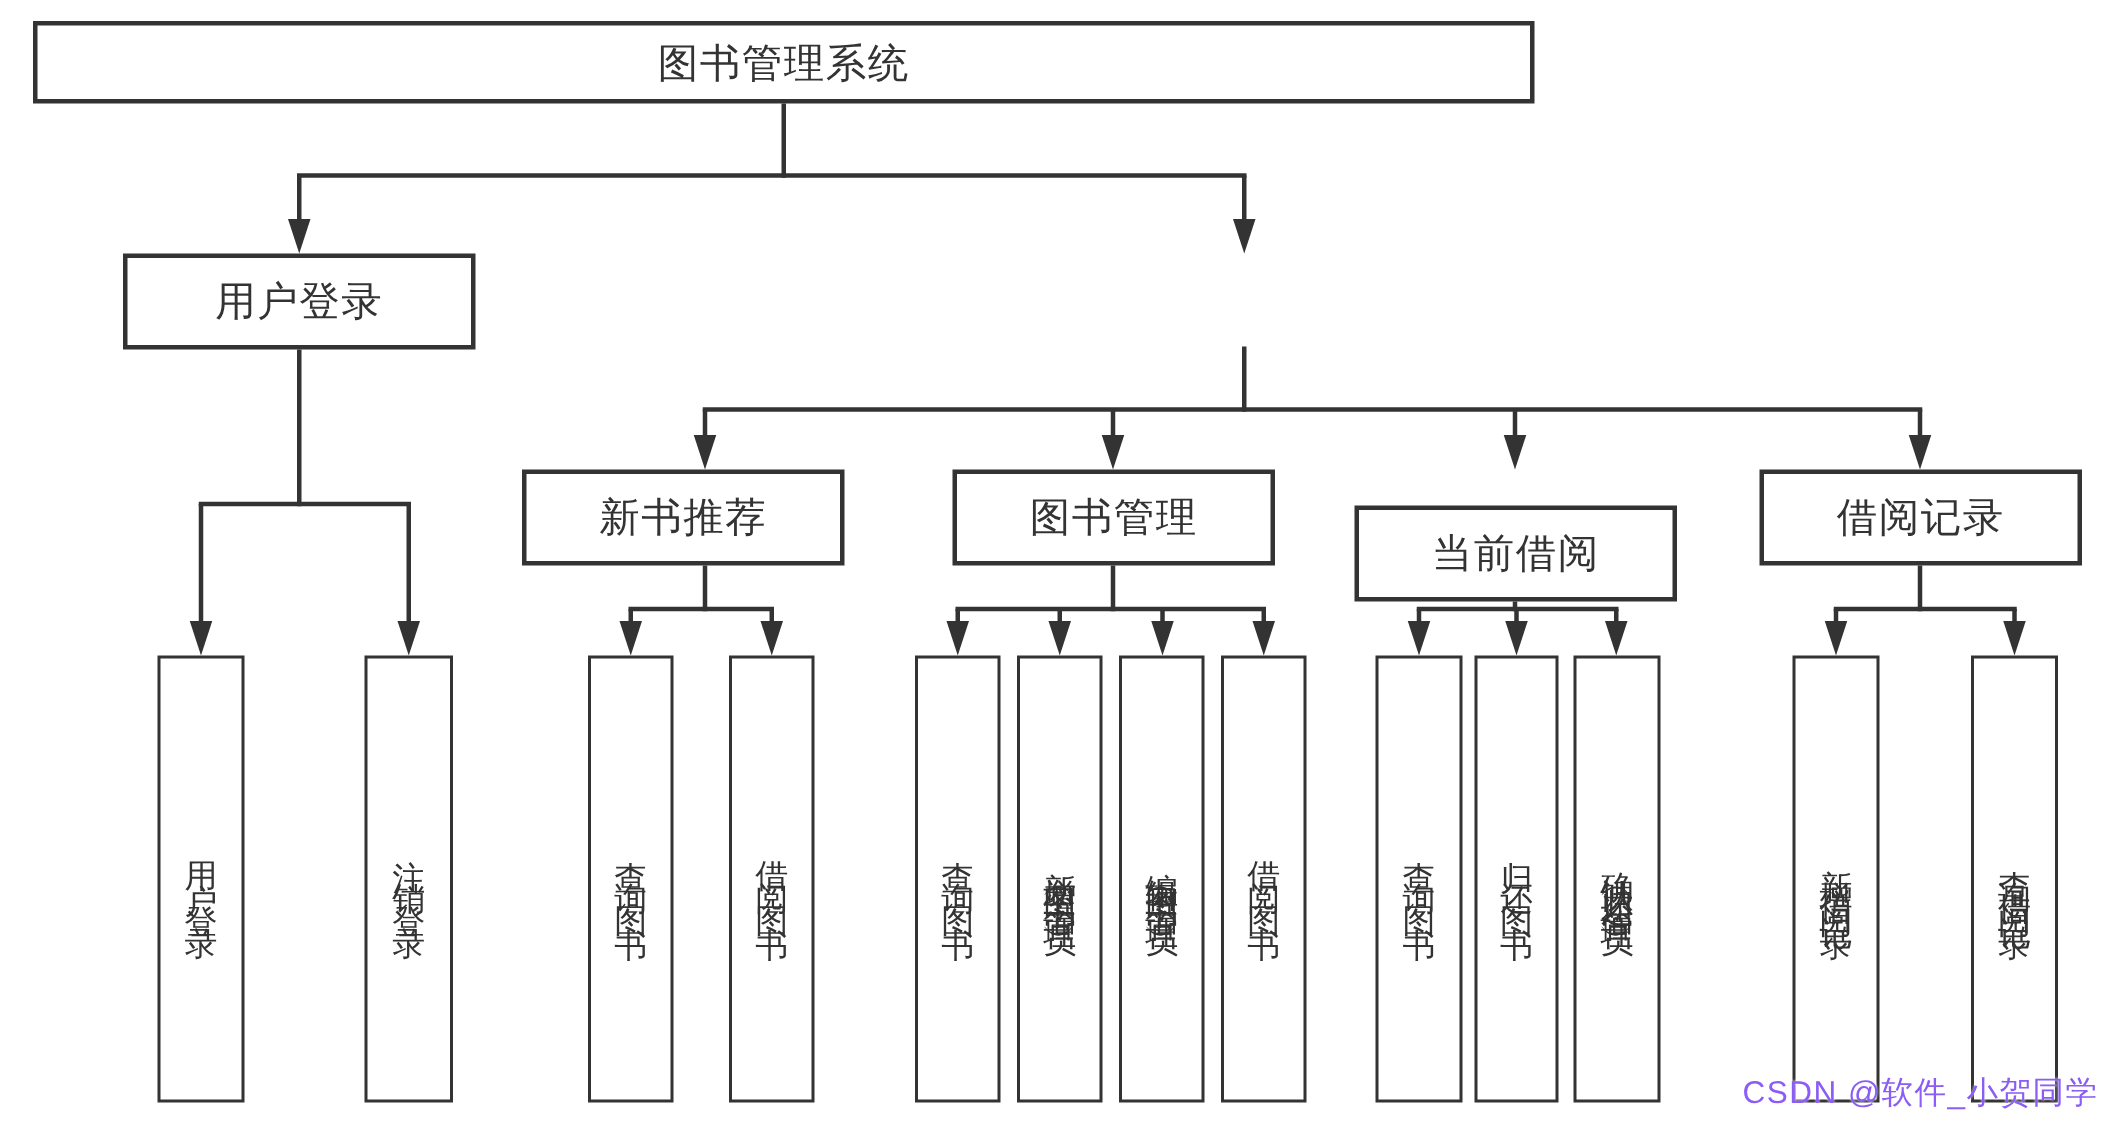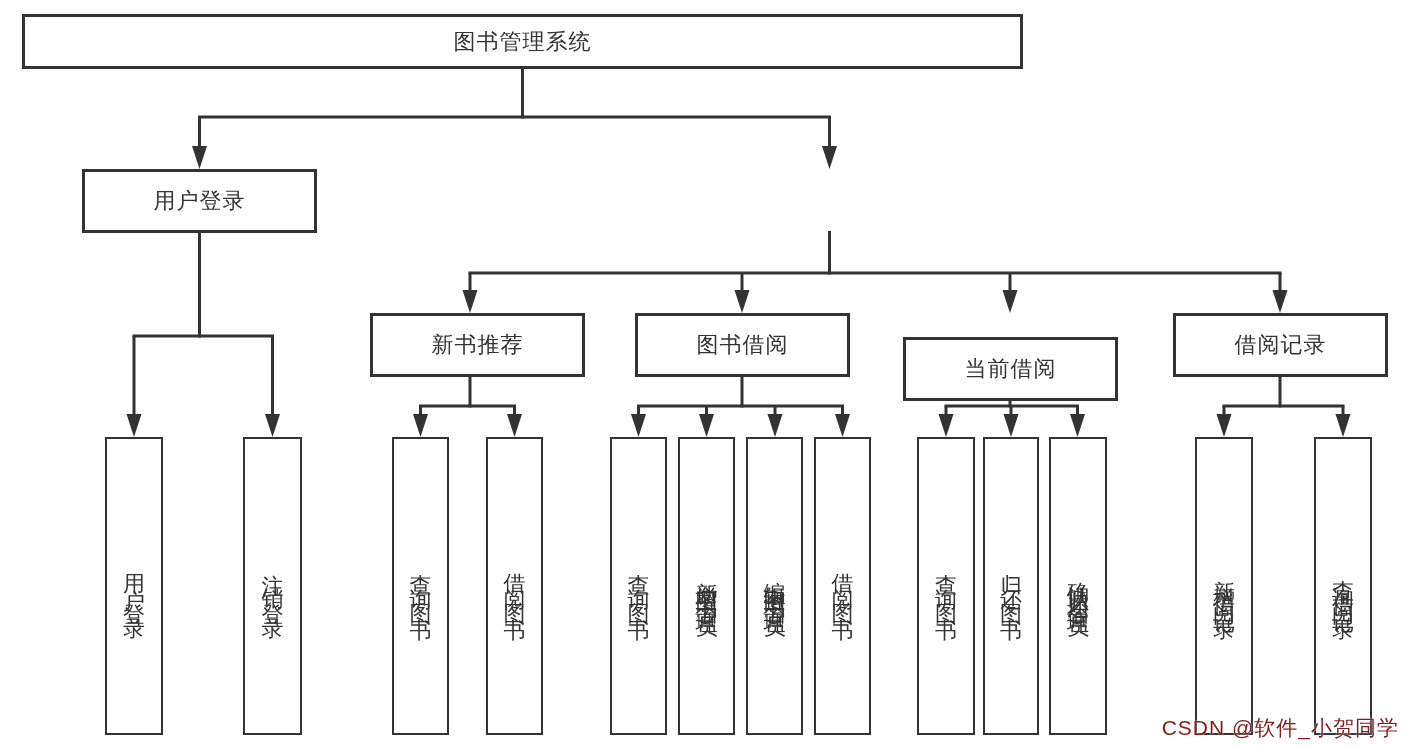--- a/index.html
+++ b/index.html
@@ -27,21 +27,21 @@
     box-sizing: border-box;
     border: 3px solid #333333;
     background: #ffffff;
     display: flex;
     align-items: center;
     justify-content: center;
     color: #333333;
     z-index: 2;
   }
   .hlabel {
-    font-size: 22px;
+    font-size: 27px;
     color: #333333;
     letter-spacing: 1px;
     white-space: nowrap;
   }
   .leaf {
     border-width: 2.5px;
   }
   .vtext {
     writing-mode: vertical-rl;
     font-size: 22px;
@@ -50,21 +50,21 @@
     white-space: nowrap;
   }
   .ls4 { letter-spacing: 15px; }
   .ls6 { letter-spacing: 8px; }
   .ls9 { letter-spacing: 5px; }
   .watermark {
     position: absolute;
     right: 6px;
     top: 714px;
     font-size: 21px;
-    color: #7f1d1d;
+    color: #8b5cf6;
     letter-spacing: 1px;
     z-index: 3;
     text-shadow: 0 0 2px #ffffff;
     white-space: nowrap;
   }
 </style>
 </head>
 <body>
 
 <div class="canvas">
@@ -139,25 +139,25 @@
   </svg>
 
   <div class="box" style="left:22px; top:14px; width:1001px; height:55px;">
     <span class="hlabel">图书管理系统</span>
   </div>
 
   <div class="box" style="left:82px; top:169px; width:235px; height:64px;">
     <span class="hlabel">用户登录</span>
   </div>
 
-  <div class="box" style="left:370px; top:313px; width:215px; height:64px;">
+  <div class="box" style="left:348px; top:313px; width:215px; height:64px;">
     <span class="hlabel">新书推荐</span>
   </div>
   <div class="box" style="left:635px; top:313px; width:215px; height:64px;">
-    <span class="hlabel">图书借阅</span>
+    <span class="hlabel">图书管理</span>
   </div>
   <div class="box" style="left:903px; top:313px; width:215px; height:64px;margin-top:24px;">
     <span class="hlabel">当前借阅</span>
   </div>
   <div class="box" style="left:1173px; top:313px; width:215px; height:64px;">
     <span class="hlabel">借阅记录</span>
   </div>
 
   <div class="box leaf" style="left:105px; top:437px; width:58px; height:298px;">
     <span class="vtext ls4">用户登录</span>

